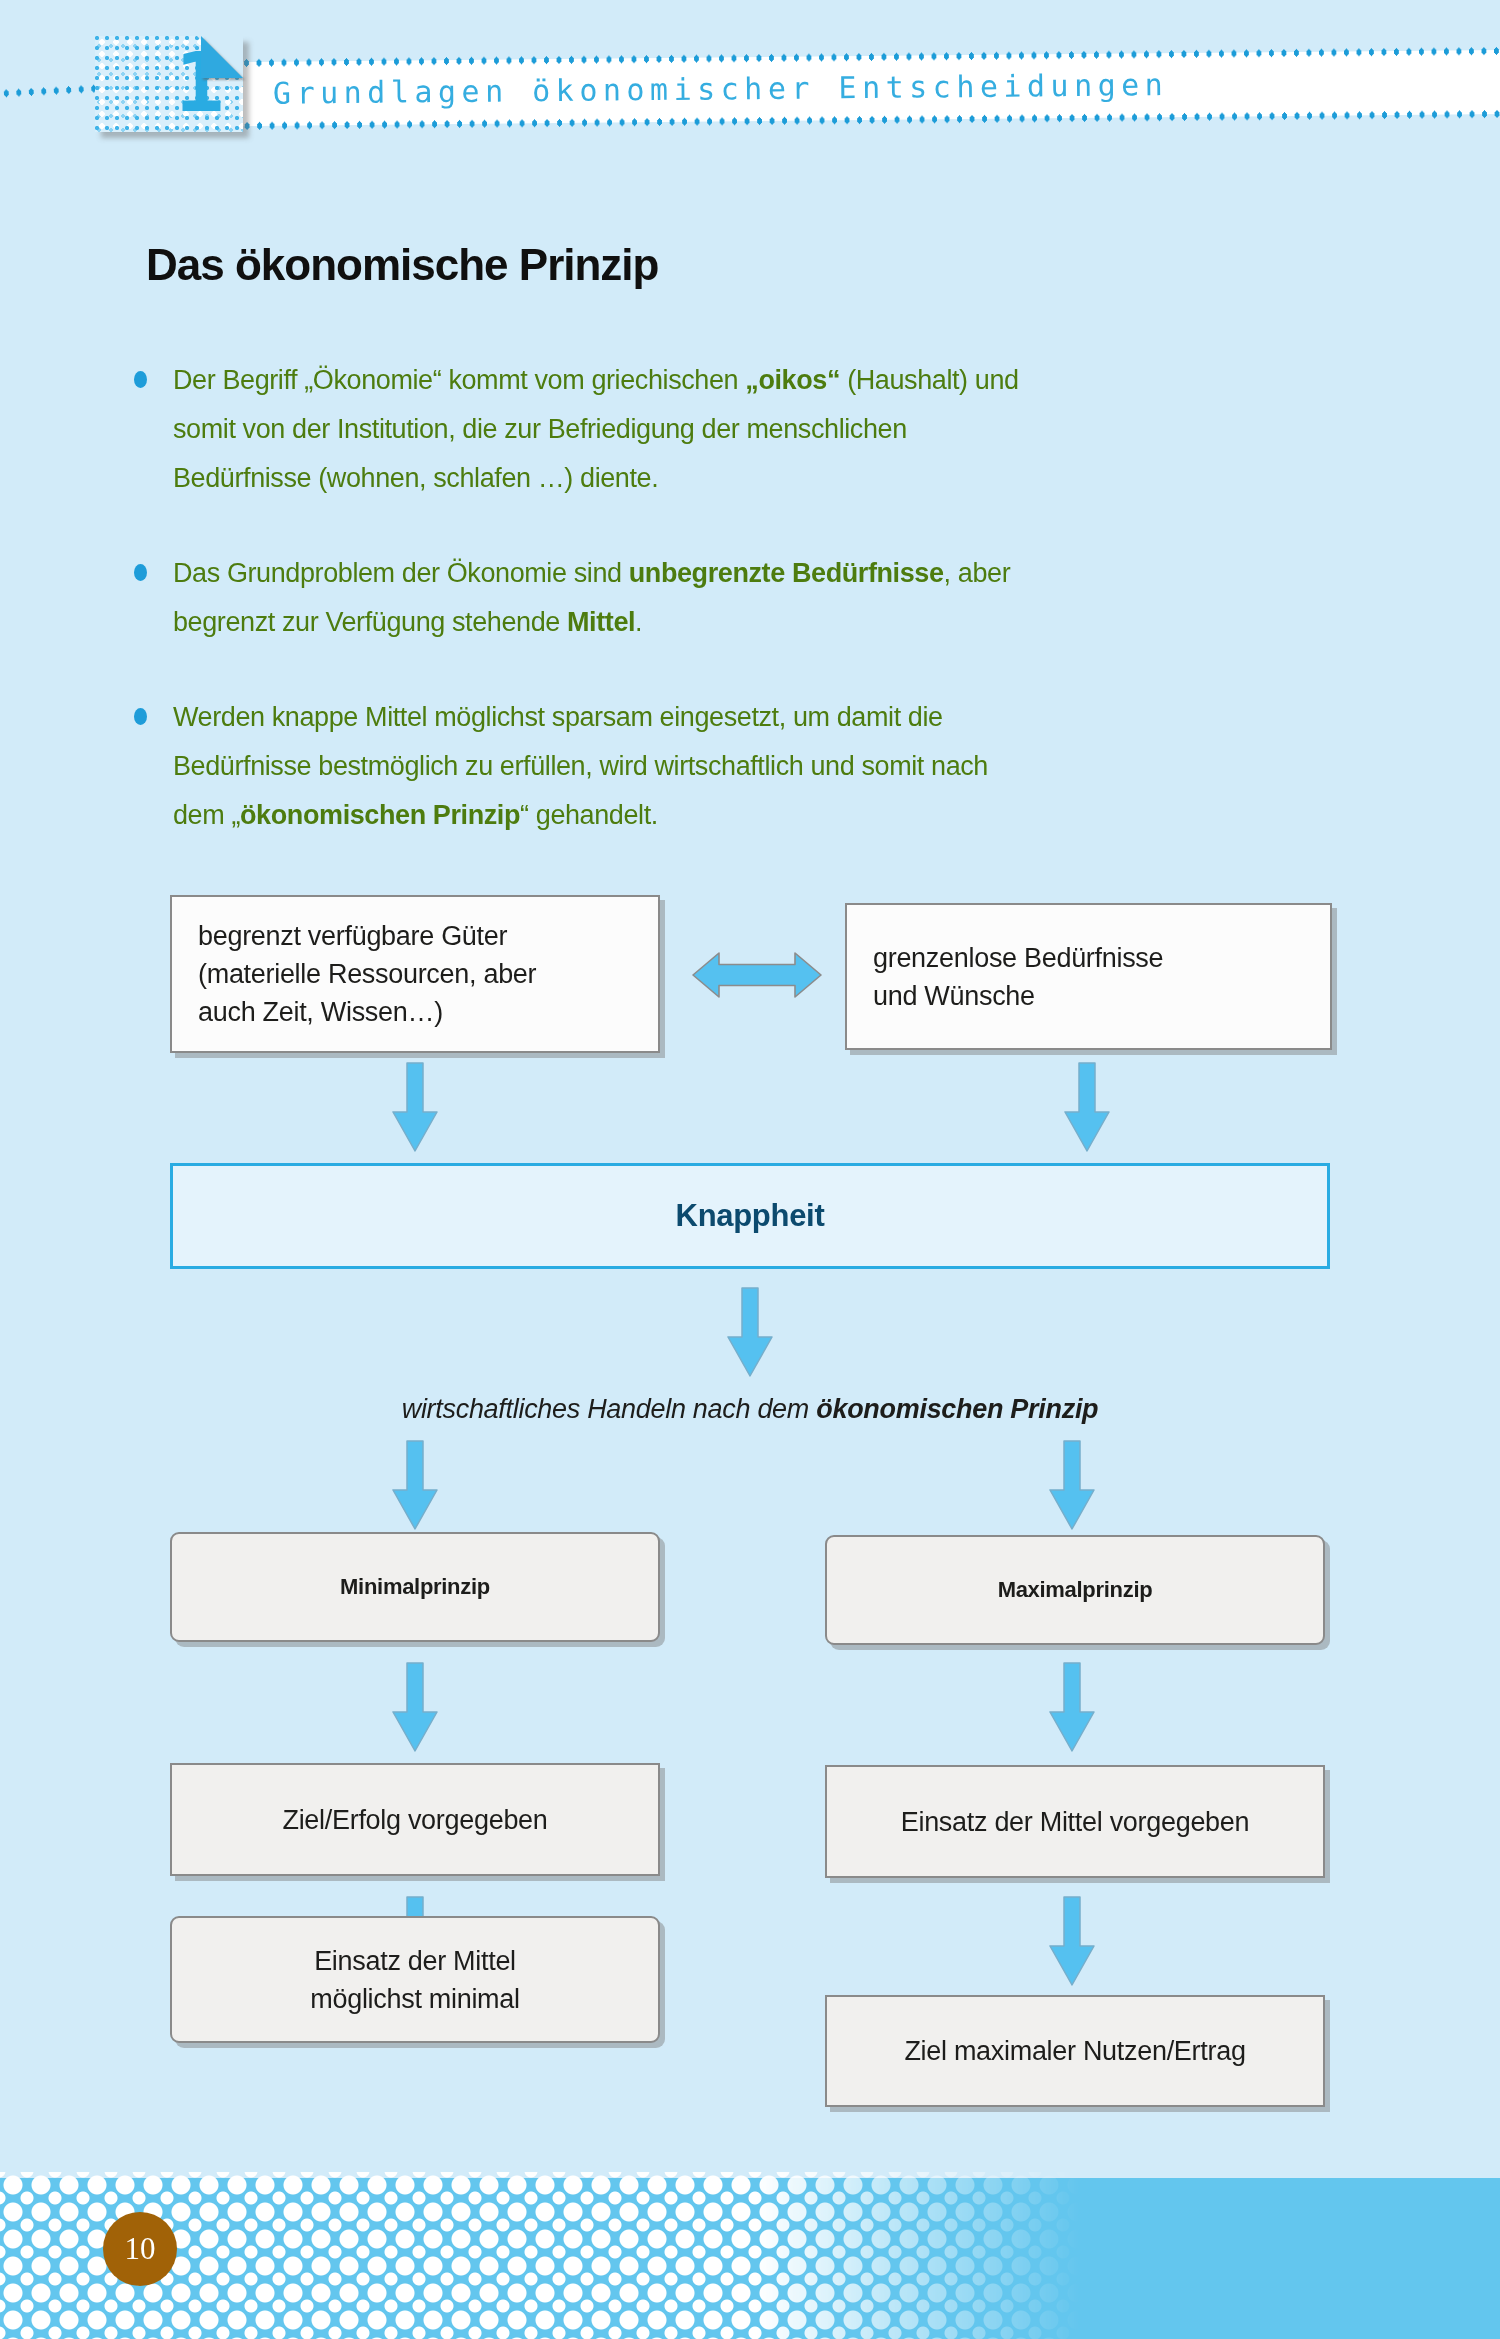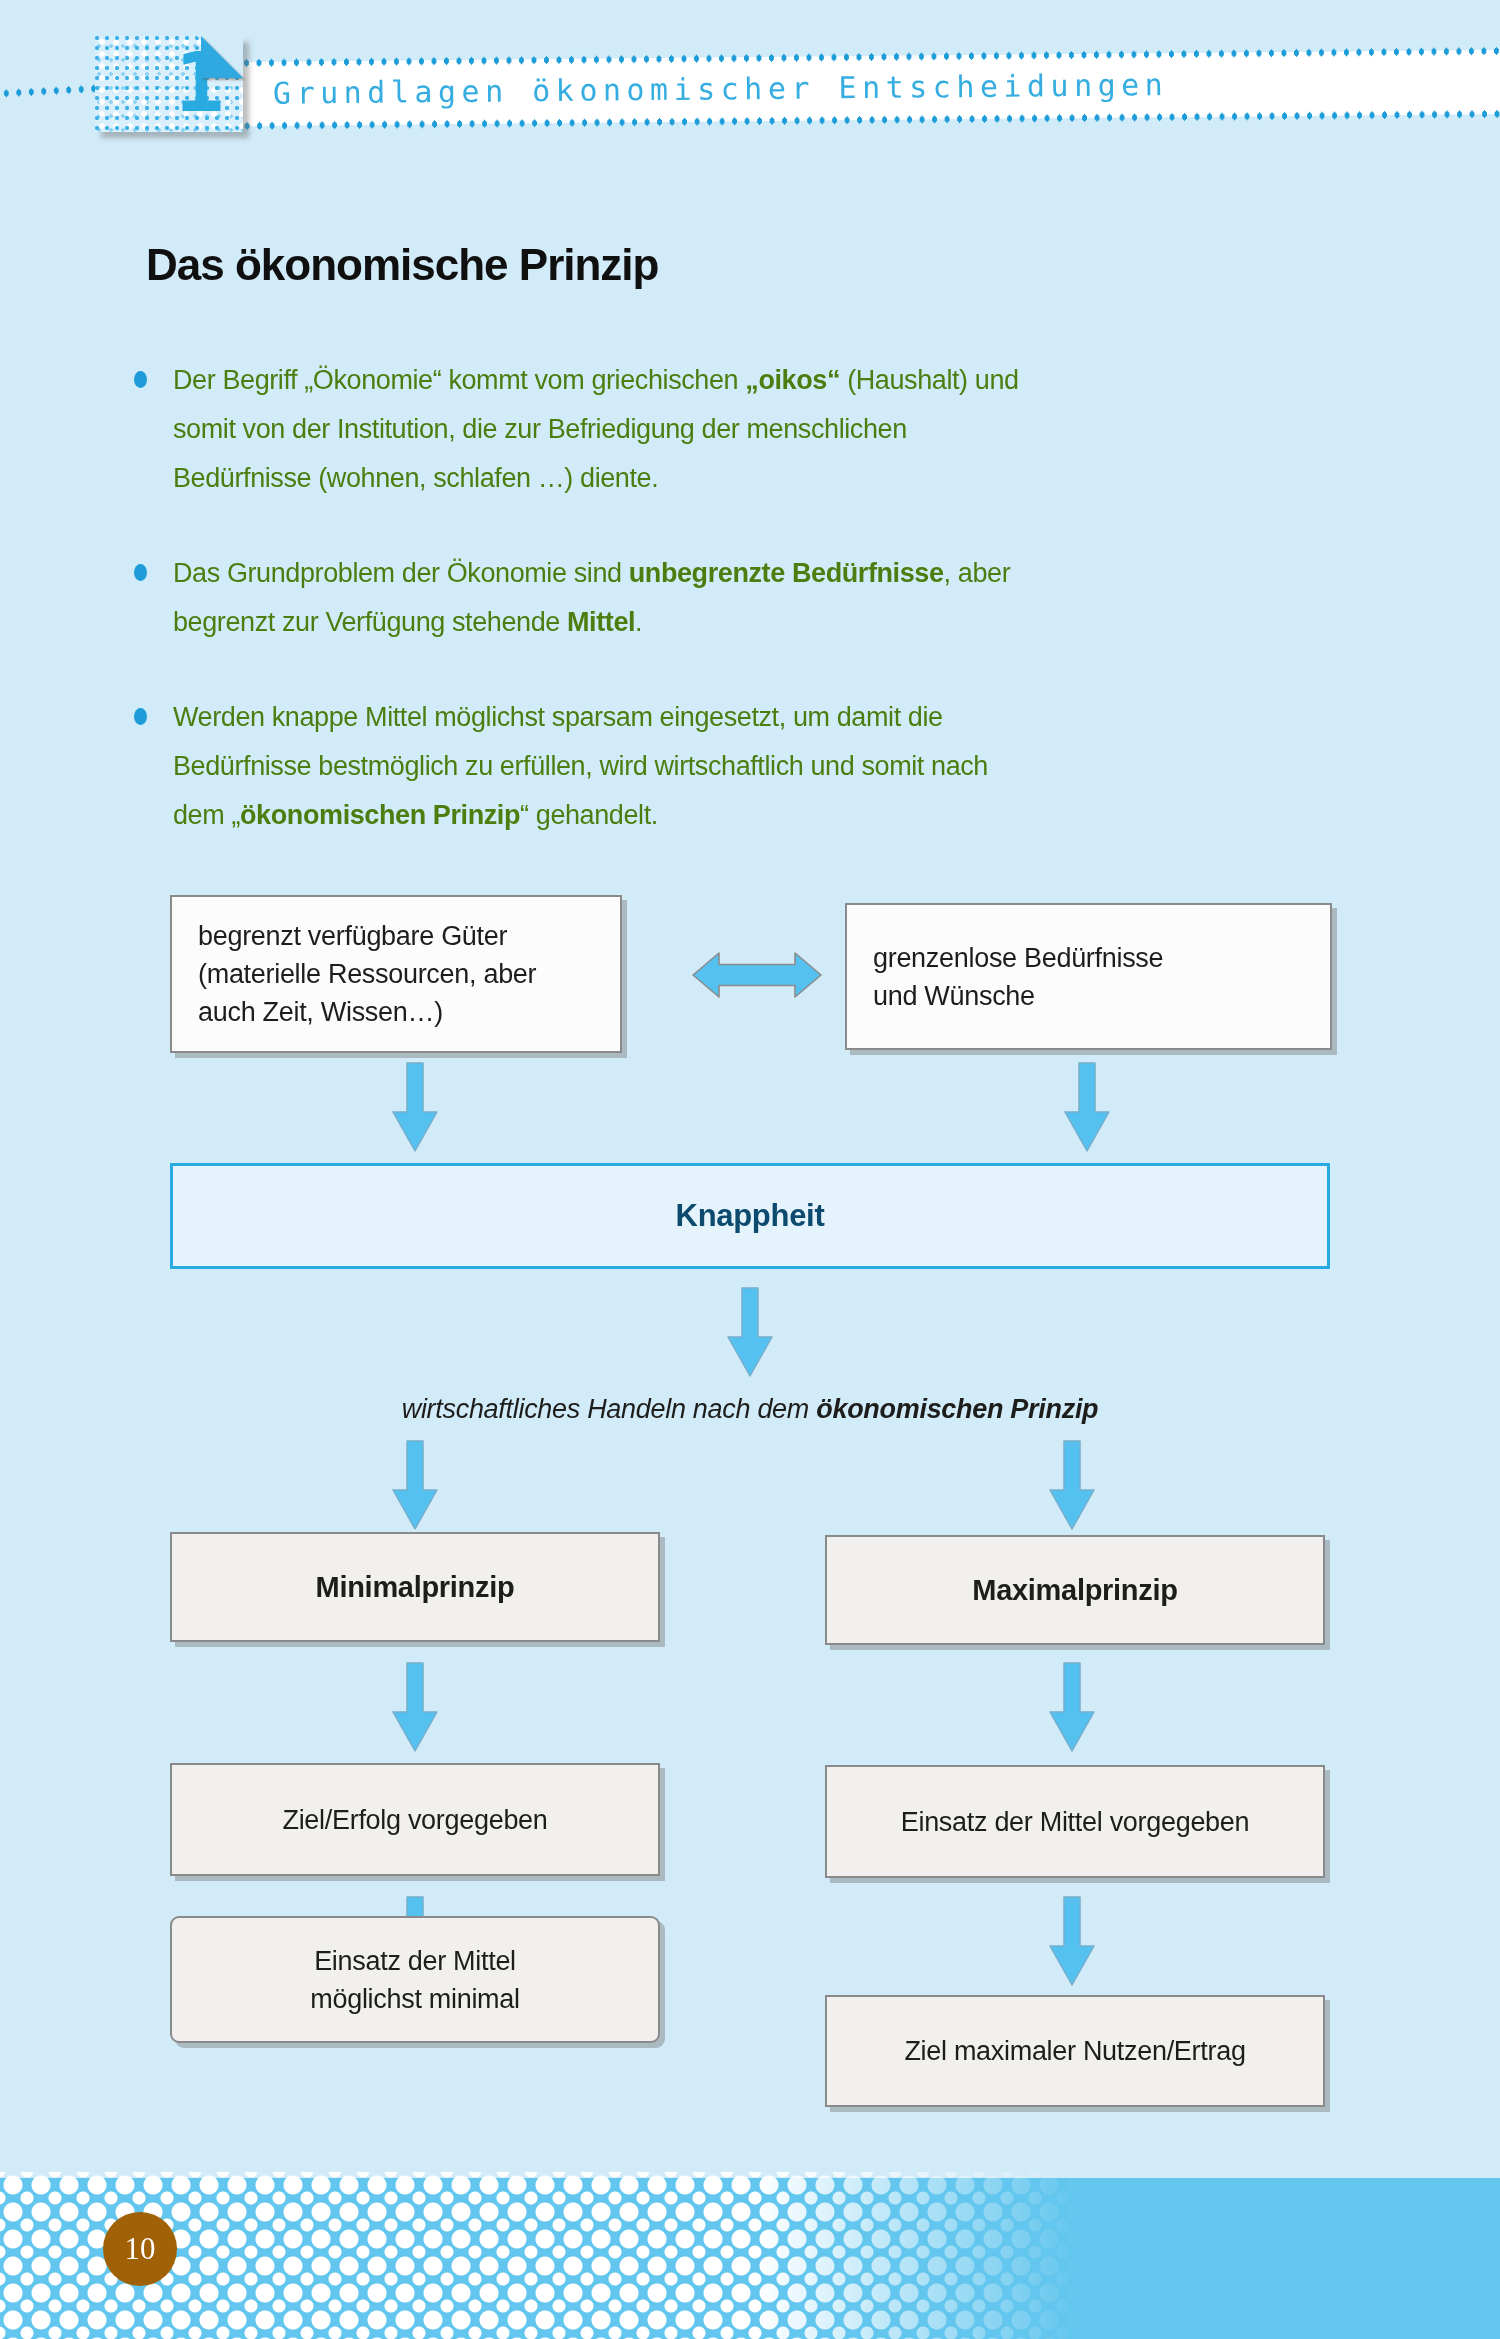--- a/index.html
+++ b/index.html
@@ -67,21 +67,21 @@
   .flow{position:absolute;inset:0;pointer-events:none;}
   .fbox{
     position:absolute;display:flex;align-items:center;box-sizing:border-box;
     border:2px solid #8A8A8A;background:#F1F0EE;
     box-shadow:5px 5px 0 rgba(125,125,125,.45);
     font-size:27px;line-height:38px;letter-spacing:-0.3px;white-space:pre-line;
   }
   .fbox.white{background:#FCFCFC;}
   .fbox.left-text{padding:10px 20px 10px 26px;justify-content:flex-start;text-align:left;}
   .fbox.center-text{justify-content:center;text-align:center;}
-  .fbox.bold{font-weight:bold;font-size:29px;}
+  .fbox.bold{font-weight:bold;font-size:22px;border-radius:9px;}
   .scarcity{
     position:absolute;display:flex;align-items:center;justify-content:center;
     box-sizing:border-box;border:3px solid #29ABE2;background:#E4F3FC;
     font-size:31px;font-weight:bold;color:#0c4a6e;letter-spacing:-0.3px;
   }
   .flow-label{
     position:absolute;left:0;width:100%;text-align:center;
     font-size:27px;letter-spacing:-0.3px;color:#1D1D1B;font-style:italic;
   }
   .arr{position:absolute;}
@@ -134,21 +134,21 @@
       <span><span>Das Grundproblem der Ökonomie sind </span><span class="b">unbegrenzte Bedürfnisse</span><span>, aber begrenzt zur Verfügung stehende </span><span class="b">Mittel</span><span>.</span></span>
     </li>
     <li>
       <span class="dot"></span>
       <span><span>Werden knappe Mittel möglichst sparsam eingesetzt, um damit die Bedürfnisse bestmöglich zu erfüllen, wird wirtschaftlich und somit nach dem „</span><span class="b">ökonomischen Prinzip</span><span>“ gehandelt.</span></span>
     </li>
   </ul>
 
   <section class="flow">
 
-    <div class="fbox white left-text" style="left:170px;top:895px;width:452px;height:158px;">begrenzt verfügbare Güter
+    <div class="fbox white left-text" style="left:170px;top:895px;width:490px;height:158px;">begrenzt verfügbare Güter
 (materielle Ressourcen, aber
 auch Zeit, Wissen…)</div>
 
     <div class="fbox white left-text" style="left:845px;top:903px;width:487px;height:147px;">grenzenlose Bedürfnisse
 und Wünsche</div>
 
     <svg class="arr" style="left:692px;top:948px;" width="130" height="54" viewBox="0 0 130 54">
       <path d="M1 27 L27 5 V16.5 H103 V5 L129 27 L103 49 V37.5 H27 V49 Z" fill="#55C1F0" stroke="#8C8C8C" stroke-width="1.6" stroke-linejoin="round"></path>
     </svg>
 

